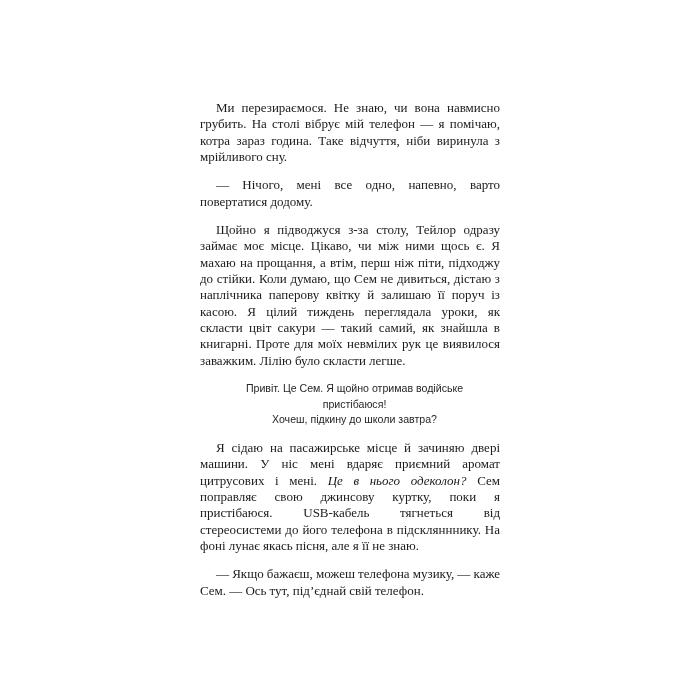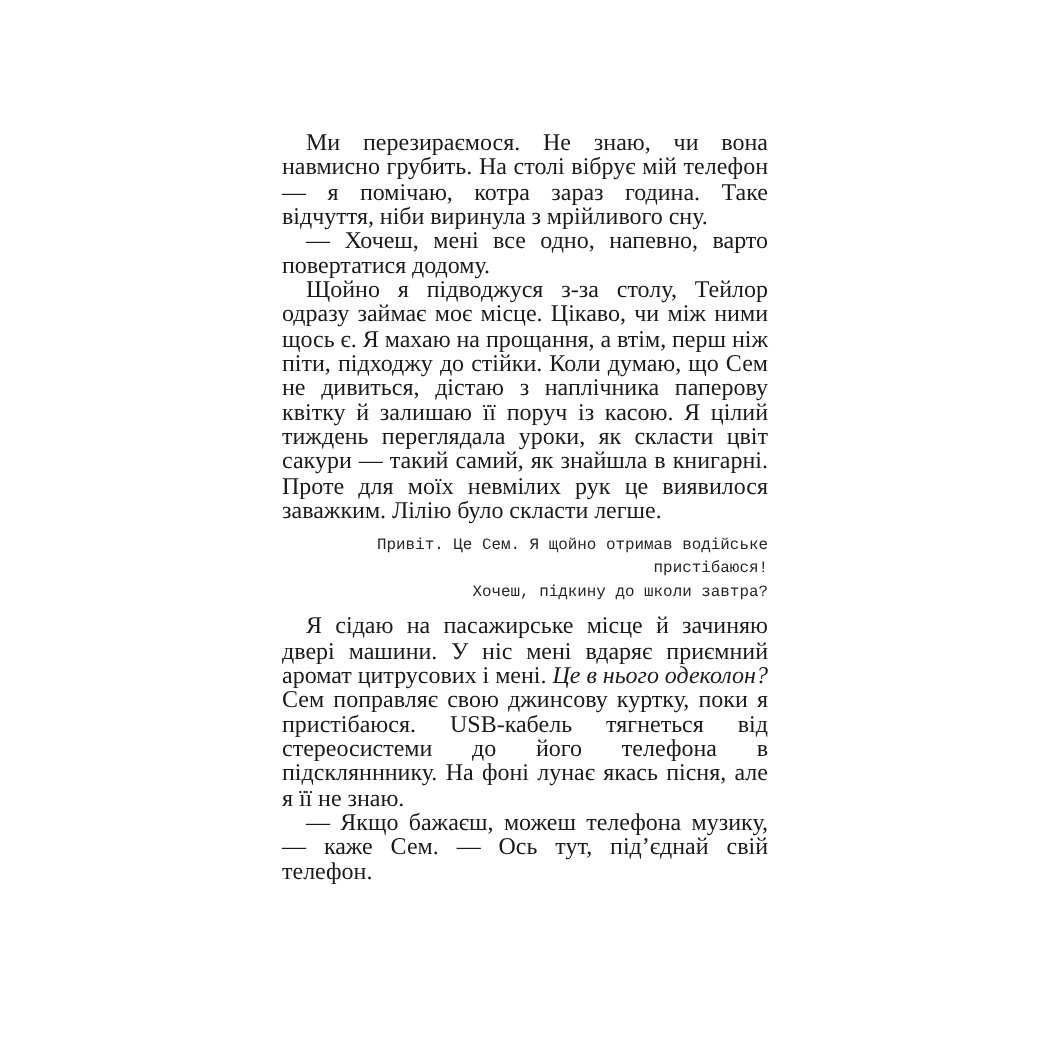--- a/index.html
+++ b/index.html
@@ -31,38 +31,38 @@
     letter-spacing: 0.3px;
     color: #2a2a2a;
   }
   .textblock {
     position: absolute;
     top: 88px;
     left: 188px;
     width: 324px;
   }
   p.para {
-    margin: 0;
+    margin: 12px;
     font-family: "Liberation Serif", serif;
-    font-size: 16px;
+    font-size: 13px;
     line-height: 16.35px;
     text-align: justify;
     text-indent: 16px;
     color: #1a1a1a;
     hyphens: manual;
     word-spacing: -0.1px;
   }
   .msg {
     margin: 7px 0 7px 0;
     padding-left: 9px;
-    font-family: Liberation Mono, monospace;
+    font-family: Liberation Sans, sans-serif;
     font-size: 10.6px;
     line-height: 15.6px;
     color: #262626;
-    text-align: right;
+    text-align: center;
   }
   .msg .line {
     display: block;
     white-space: pre-wrap;
   }
   .gap-before {
     margin-top: 6px;
   }
   em.it {
     font-style: italic;
@@ -70,21 +70,21 @@
 </style>
 </head>
 <body>
 
 <div class="page">
 
 
   <div class="textblock">
 
     <p class="para">Ми перезираємося. Не знаю, чи вона навмисно грубить. На столі вібрує мій телефон — я помічаю, котра зараз година. Таке відчуття, ніби виринула з мрійливого сну.</p>
-    <p class="para">— Хочеш, мені все одно, напевно, варто повертатися додому.</p>
+    <p class="para">— Нічого, мені все одно, напевно, варто повертатися додому.</p>
     <p class="para">Щойно я підводжуся з-за столу, Тейлор одразу займає моє місце. Цікаво, чи між ними щось є. Я махаю на прощання, а втім, перш ніж піти, підходжу до стійки. Коли думаю, що Сем не дивиться, дістаю з наплічника паперову квітку й залишаю її поруч із касою. Я цілий тиждень переглядала уроки, як скласти цвіт сакури — такий самий, як знайшла в книгарні. Проте для моїх невмілих рук це виявилося заважким. Лілію було скласти легше.</p>
 
     <div class="msg">
       <span class="line">Привіт. Це Сем. Я щойно отримав водійське</span>
       <span class="line">пристібаюся!</span>
       <span class="line">Хочеш, підкину до школи завтра?</span>
     </div>
 
     <p class="para gap-before"><span>Я сідаю на пасажирське місце й зачиняю двері машини. У ніс мені вдаряє приємний аромат цитрусових і мені. </span><em class="it">Це в нього одеколон?</em><span> Сем поправляє свою джинсову куртку, поки я пристібаюся. USB-кабель тягнеться від стереосистеми до його телефона в підсклянннику. На фоні лунає якась пісня, але я її не знаю.</span></p>
 

